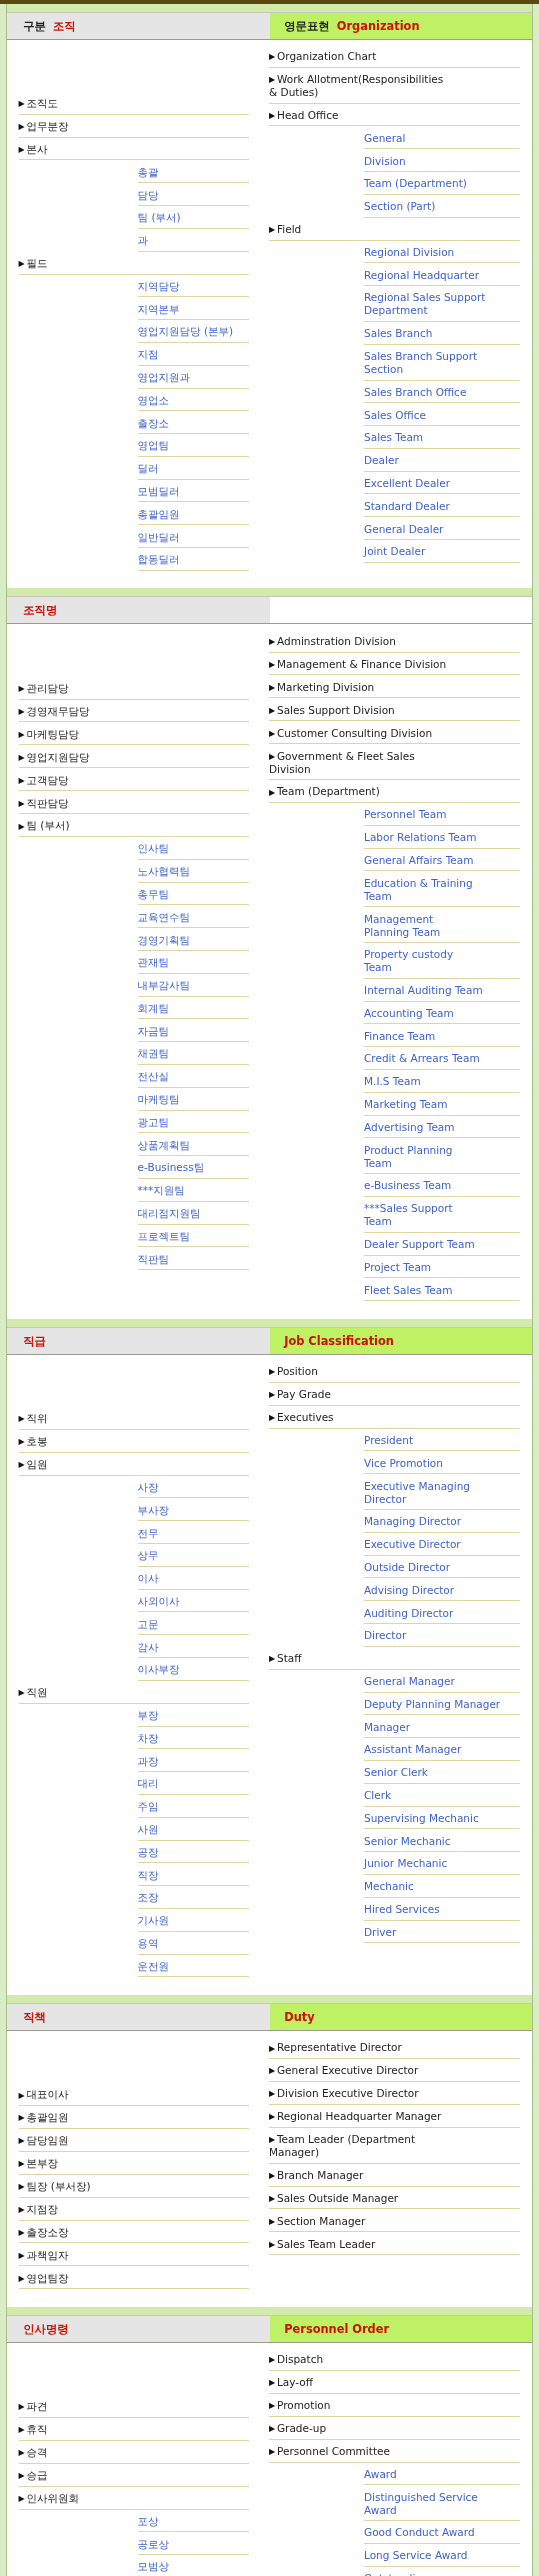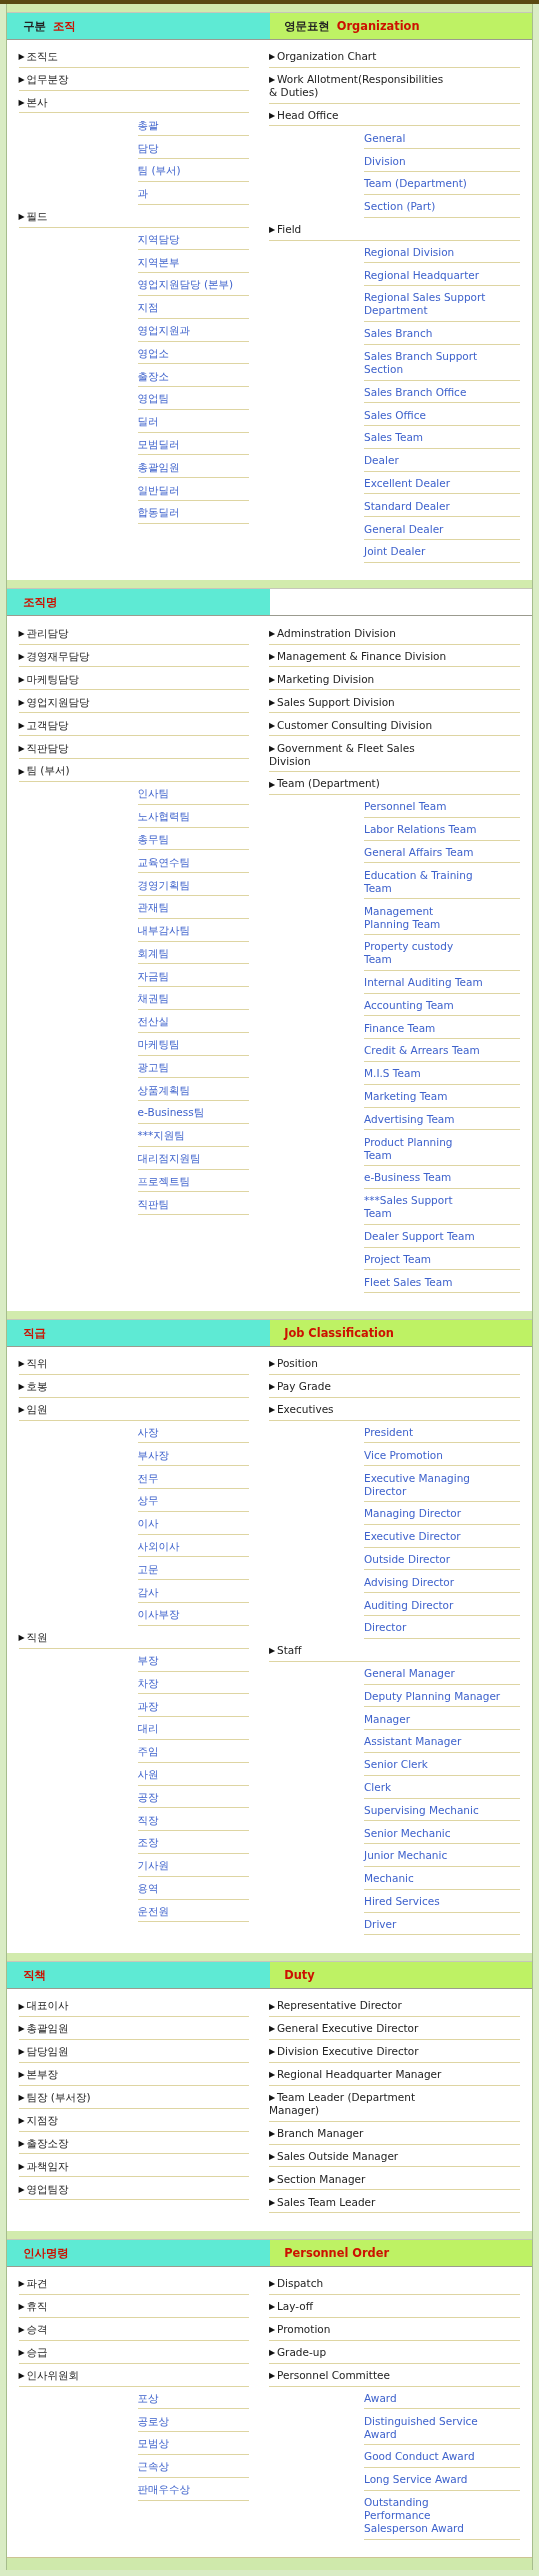--- a/index.html
+++ b/index.html
@@ -14,27 +14,27 @@
     margin:0 6.2px;background:#ffffff;
     border-left:0.9px solid #a6bd8c;border-right:0.9px solid #a6bd8c;
     overflow:hidden;
   }
   .sec-strip{height:8px;background:#d2ebad;}
   .sec-header{
     display:flex;height:26px;line-height:26px;
     border-top:0.9px solid #c6c6ba;border-bottom:0.9px solid #9b9b8f;
     font-size:11.4px;font-weight:bold;
   }
-  .hc-ko{width:247px;background:#5eead4;padding-left:16px;white-space:nowrap;overflow:hidden;}
+  .hc-ko{width:247px;background:#e5e5e5;padding-left:16px;white-space:nowrap;overflow:hidden;}
   .hc-en{flex:1;background:#bef264;padding-left:14px;white-space:nowrap;overflow:hidden;}
   .h-prefix{color:#222222;margin-right:7px;}
   .h-title{color:#cc1100;}
   .sec-body{display:flex;padding:10.5px 11.4px 12.3px 11.4px;}
   .col{display:block;}
-  .col-ko{width:231px;margin-right:20px;}
+  .col-ko{width:231px;margin-right:20px;margin-top:47px;}
   .col-en{width:252px;}
   .item{
     font-size:10.5px;line-height:13px;
     padding-bottom:3.5px;margin-bottom:5.3px;
     border-bottom:0.9px solid #ded5a2;
     white-space:pre-line;
   }
   .item.top{color:#222222;}
   .item.sub{color:#3e62cc;}
   .col-ko .item.sub{margin-left:119px;}

